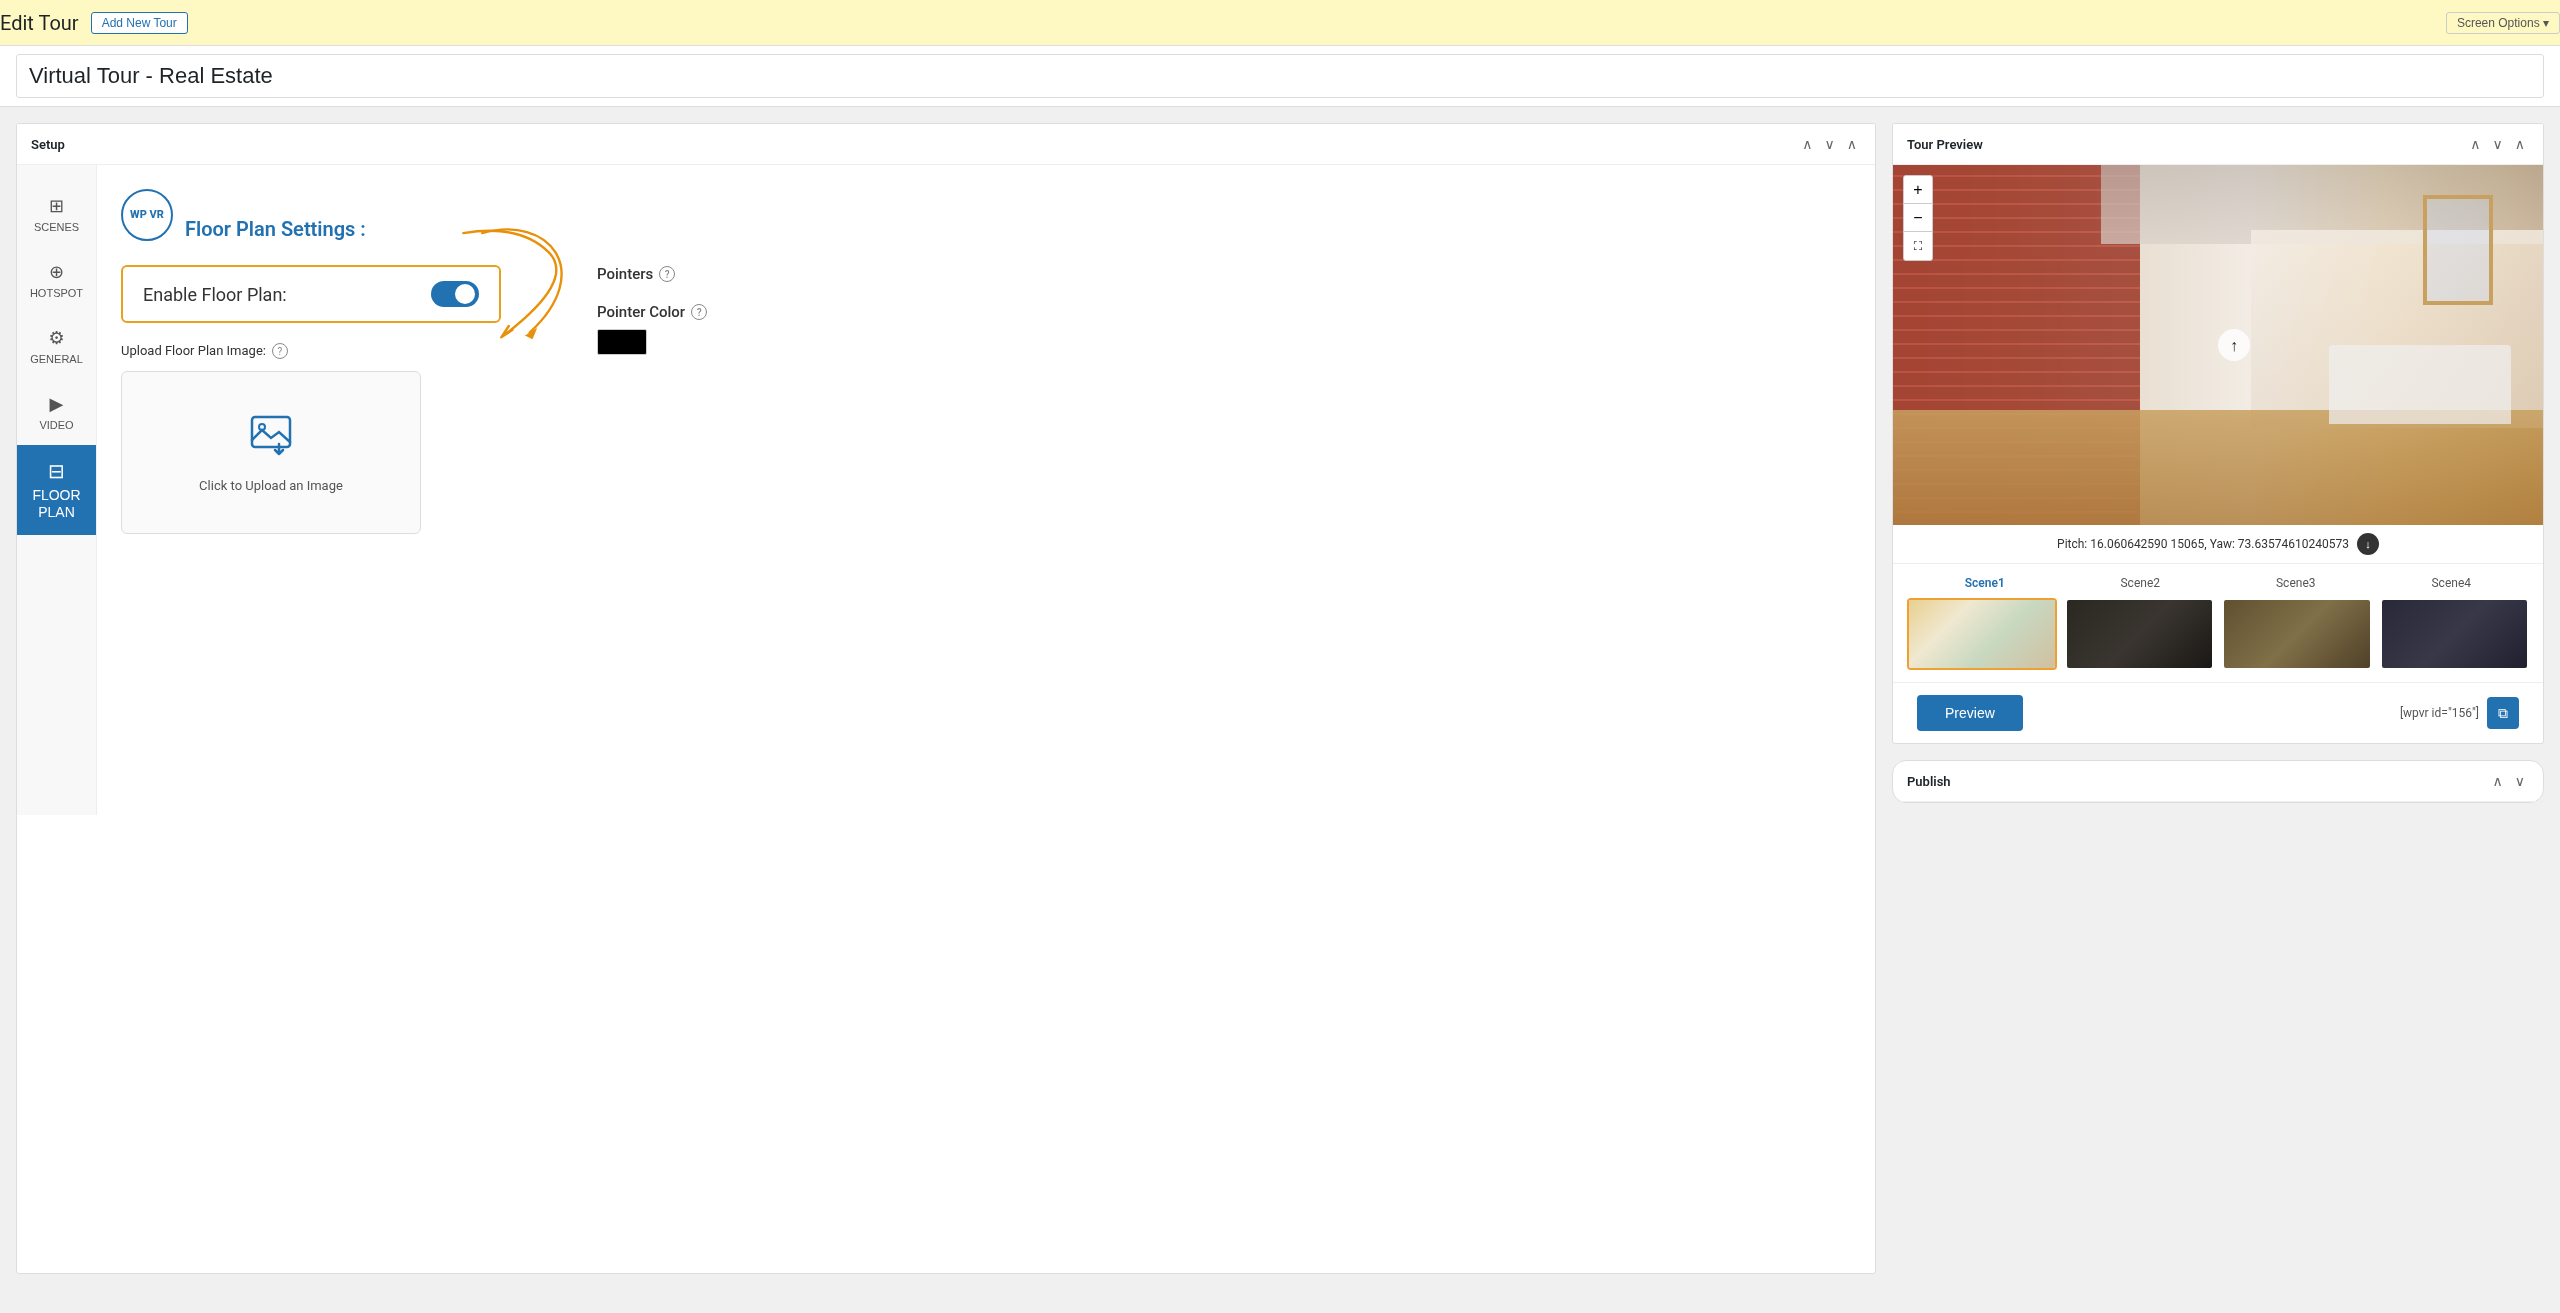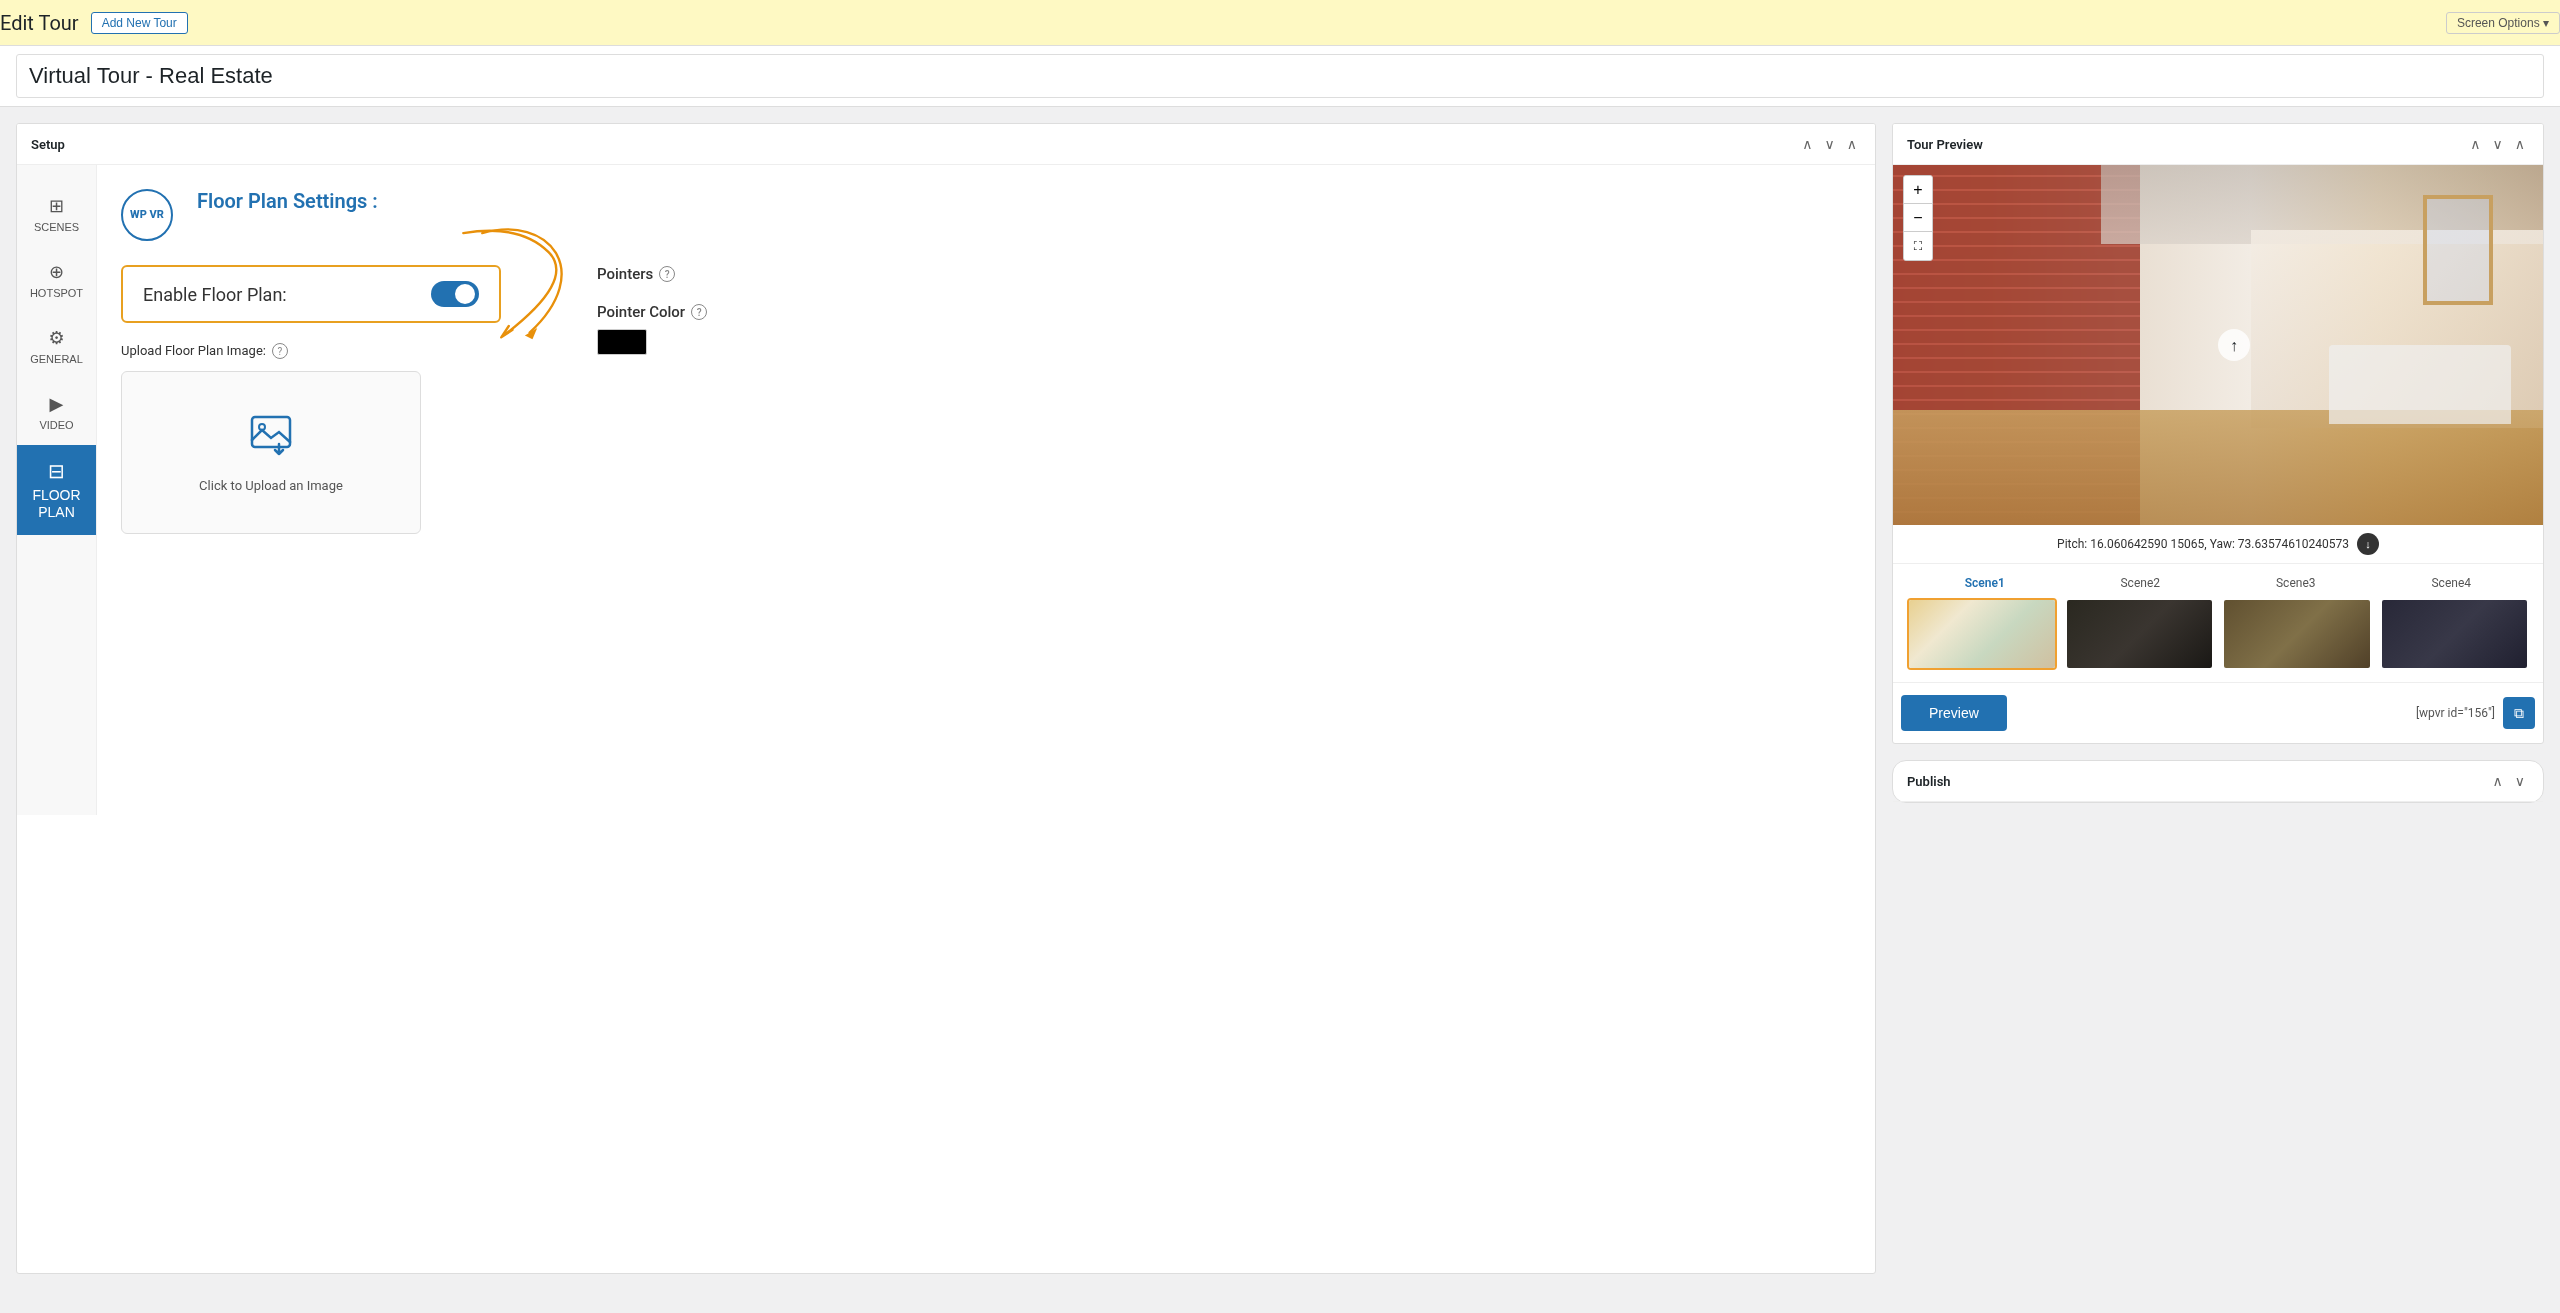--- a/index.html
+++ b/index.html
@@ -153,22 +153,22 @@
     
     .content-area {
       flex: 1;
       padding: 24px;
       position: relative;
     }
 
     
     .section-header {
       display: flex;
-      align-items: flex-start;
-      gap: 24px;
+      align-items: flex-end;
+      gap: 12px;
       margin-bottom: 24px;
     }
     .wpvr-logo {
       width: 52px;
       height: 52px;
       border-radius: 50%;
       border: 2px solid #2271b1;
       display: flex;
       align-items: center;
       justify-content: center;
@@ -442,21 +442,21 @@
       height: 100%;
       background: #888;
     }
     .scene-thumb-1 { background: linear-gradient(135deg, #d4a870 0%, #f0e0c0 50%, #c8d4c8 100%); }
     .scene-thumb-2 { background: linear-gradient(135deg, #333 0%, #555 50%, #222 100%); }
     .scene-thumb-3 { background: linear-gradient(135deg, #6b6040 0%, #8b7850 50%, #5a5030 100%); }
     .scene-thumb-4 { background: linear-gradient(135deg, #2a2a3a 0%, #3a3a4a 50%, #222230 100%); }
 
     
     .preview-row {
-      padding: 12px 8px;
+      padding: 12px 24px;
       display: flex;
       align-items: center;
       justify-content: space-between;
     }
     .preview-btn {
       background: #2271b1;
       color: #fff;
       border: none;
       padding: 10px 28px;
       border-radius: 4px;

